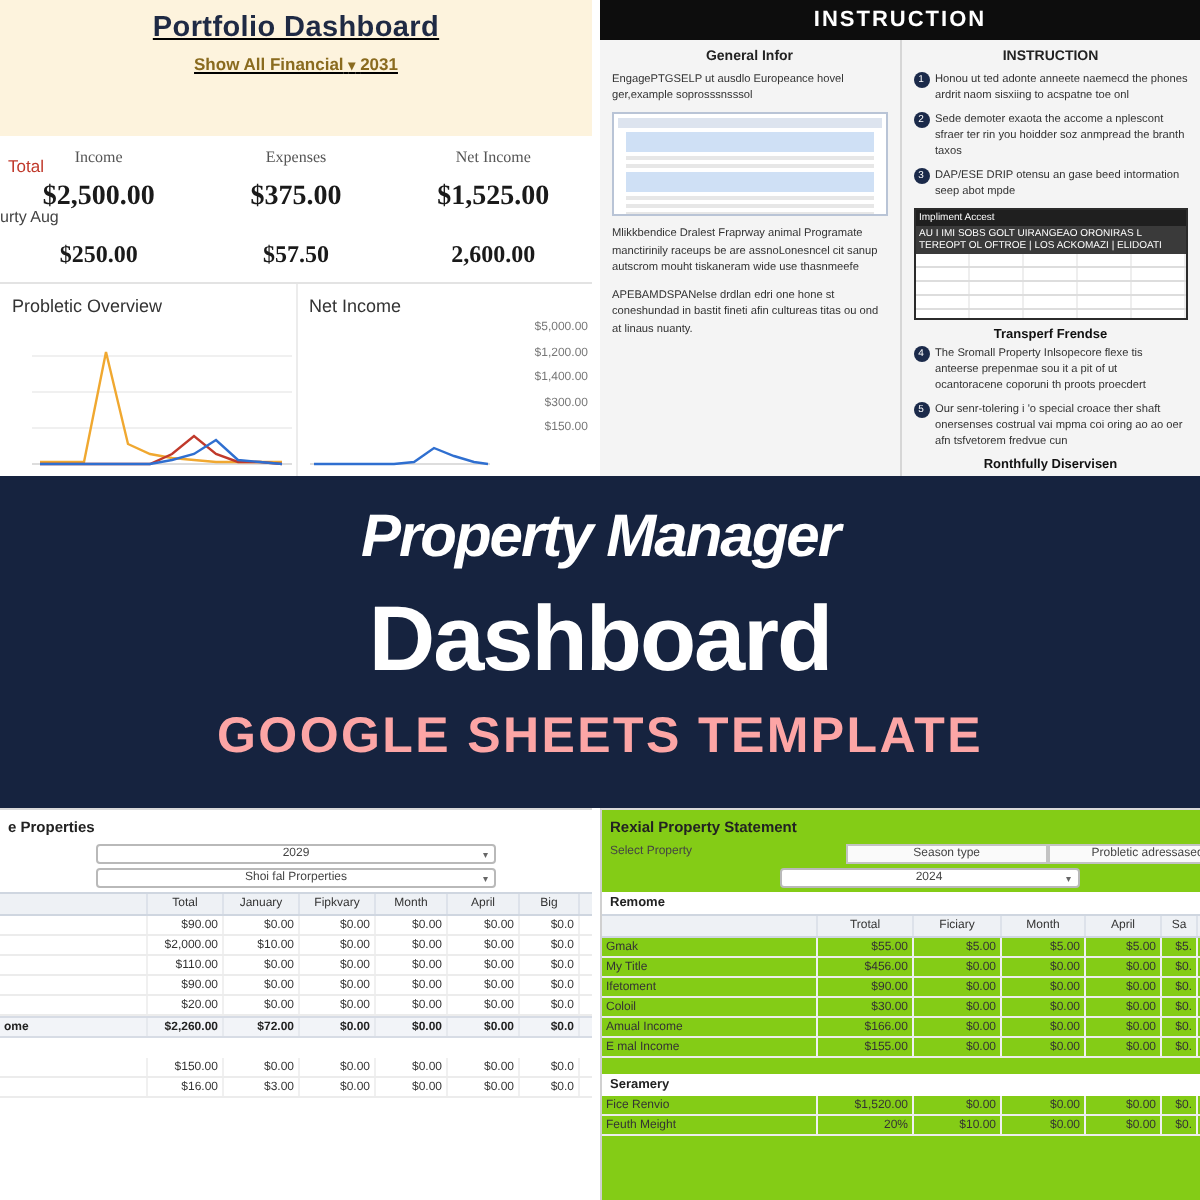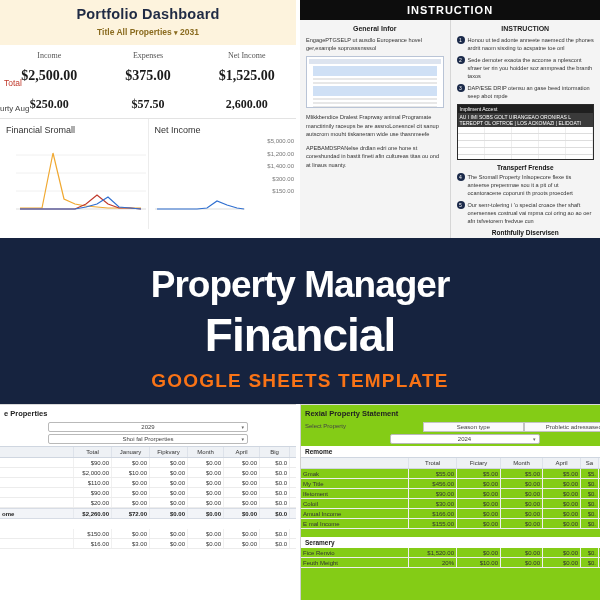--- a/index.html
+++ b/index.html
@@ -16,21 +16,21 @@
     overflow: hidden;
     background: #fff;
   }
 
   
   .tl-panel {
     position: absolute; left: 0; top: 0; width: 296px; height: 242px;
     background: #ffffff; overflow: hidden;
   }
   .tl-head {
-    background: #fdf3dd; height: 45px; position: relative;
+    background: #fdf3dd; height: 68px; position: relative; text-decoration: underline;
   }
   .tl-title {
     text-align: center; font-size: 14.5px; font-weight: bold; color: #1f2a44;
     padding-top: 6px; letter-spacing: .2px;
   }
   .tl-sub {
     text-align: center; font-size: 8.5px; font-weight: bold; color: #8a6b1f;
     margin-top: 5px;
   }
   .tl-sub .caret { font-size: 7px; }
@@ -88,28 +88,29 @@
   }
   .num-txt { font-size: 5.6px; line-height: 8px; color: #333; }
   .sec-cap { font-size: 6.5px; font-weight: bold; color: #111; text-align:center; margin: 4px 0 2px; }
 
   
   .banner {
     position: absolute; left: 0; top: 238px; width: 600px; height: 166px;
     background: #16233f; color: #fff; text-align: center;
   }
   .banner-l1 {
-    font-size: 37px; font-weight: bold; letter-spacing: -1px; line-height: 50px;
-    padding-top: 22px;
+    font-size: 30px; font-weight: bold; letter-spacing: -1px; line-height: 50px;
+    padding-top: 6px;
+    font-style: italic;
   }
   .banner-l2 {
     font-size: 46px; font-weight: bold; letter-spacing: -1px; line-height: 50px;
   }
   .banner-l3 {
-    font-size: 19px; font-weight: bold; color: #f97316; letter-spacing: 1.2px;
+    font-size: 25px; font-weight: bold; color: #fca5a5; letter-spacing: 1.2px;
     margin-top: 10px;
   }
 
   
   .bl-panel {
     position: absolute; left: 0; top: 404px; width: 296px; height: 196px;
     background: #fff; overflow: hidden; border-top: 1px solid #d9d9d9;
   }
   .br-panel {
     position: absolute; left: 300px; top: 404px; width: 328px; height: 196px;
@@ -137,21 +138,21 @@
 </style>
 </head>
 <body>
 
 <div class="canvas">
 
   <div class="tl-panel">
     <div class="tl-head">
       <div class="tl-title">Portfolio Dashboard</div>
       <div class="tl-sub">
-        <span>Title All Properties</span>
+        <span>Show All Financial</span>
         <span class="caret">▾</span>
         <span>2031</span>
       </div>
     </div>
 
     <div class="tl-rowlabels">
       <div class="rl1">Total</div>
       <div class="rl2">urty Aug</div>
     </div>
 
@@ -170,21 +171,21 @@
         <div class="kpi-label">Net Income</div>
         <div class="kpi-val">$1,525.00</div>
         <div class="kpi-val2">2,600.00</div>
       </div>
     </div>
 
     <div class="tl-divider"></div>
 
     <div class="tl-charts">
       <div class="tl-chart">
-        <div class="chart-title">Financial Sromall</div>
+        <div class="chart-title">Probletic Overview</div>
         <svg class="chart-svg" width="150" height="86">
           <line x1="16" y1="74" x2="146" y2="74" stroke="#ddd" stroke-width="1"></line>
           <line x1="16" y1="56" x2="146" y2="56" stroke="#f0f0f0" stroke-width="1"></line>
           <line x1="16" y1="38" x2="146" y2="38" stroke="#f0f0f0" stroke-width="1"></line>
           <line x1="16" y1="20" x2="146" y2="20" stroke="#f0f0f0" stroke-width="1"></line>
           <polyline points="20,73 31,73 42,73 53,18 64,64 75,69 86,71 97,72 108,73 119,73 130,73 141,73" fill="none" stroke="#f0a830" stroke-width="1.2"></polyline>
           <polyline points="20,74 31,74 42,74 53,74 64,74 75,74 86,69 97,60 108,69 119,73 130,73 141,74" fill="none" stroke="#c0392b" stroke-width="1.2"></polyline>
           <polyline points="20,74 31,74 42,74 53,74 64,74 75,74 86,72 97,69 108,62 119,72 130,73 141,74" fill="none" stroke="#2f6fd0" stroke-width="1.2"></polyline>
         </svg>
       </div>
@@ -293,21 +294,21 @@
           <div class="num-txt">Our senr-tolering i 'o special croace ther shaft onersenses costrual vai mpma coi oring ao ao oer afn tsfvetorem fredvue cun</div>
         </div>
 
         <div class="sec-cap">Ronthfully Diservisen</div>
       </div>
     </div>
   </div>
 
   <div class="banner">
     <div class="banner-l1">Property Manager</div>
-    <div class="banner-l2">Financial</div>
+    <div class="banner-l2">Dashboard</div>
     <div class="banner-l3">GOOGLE SHEETS TEMPLATE</div>
   </div>
 
   <div class="bl-panel">
     <div class="ss-title">e Properties</div>
     <div class="ss-sel" style="width:200px;">
       <span>2029</span>
       <span class="cv">▾</span>
     </div>
     <div class="ss-sel" style="width:200px;">

